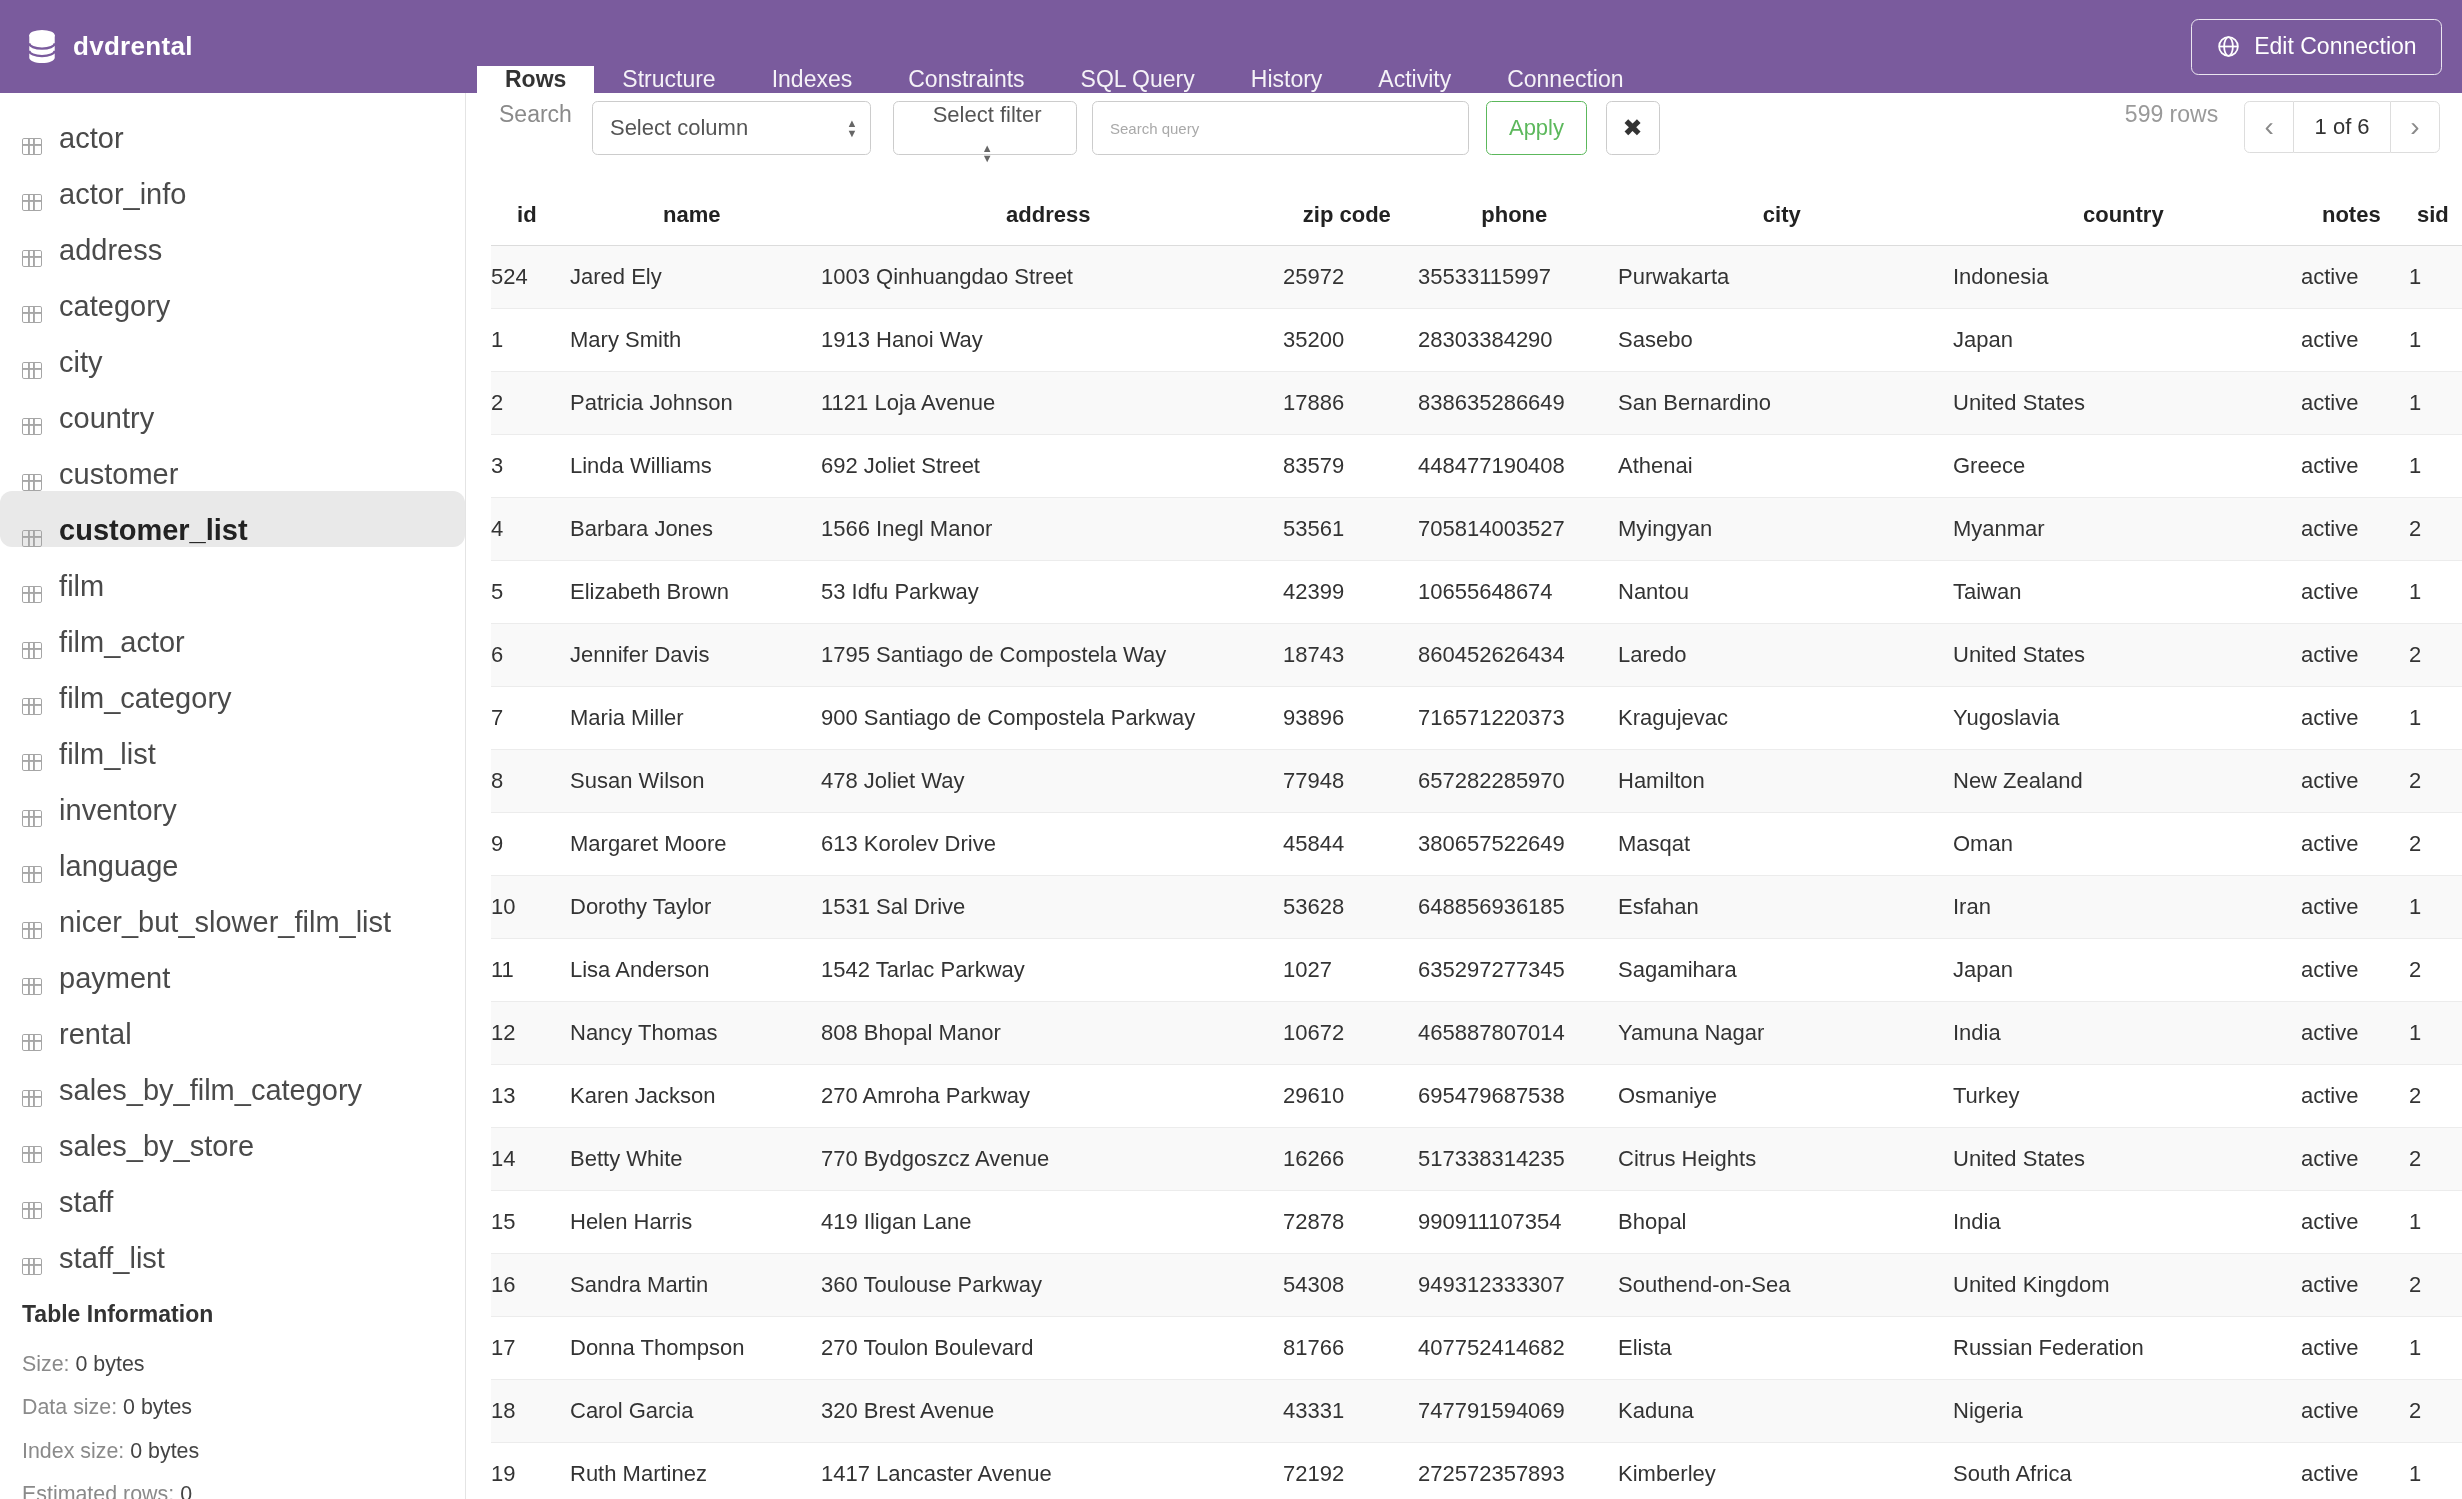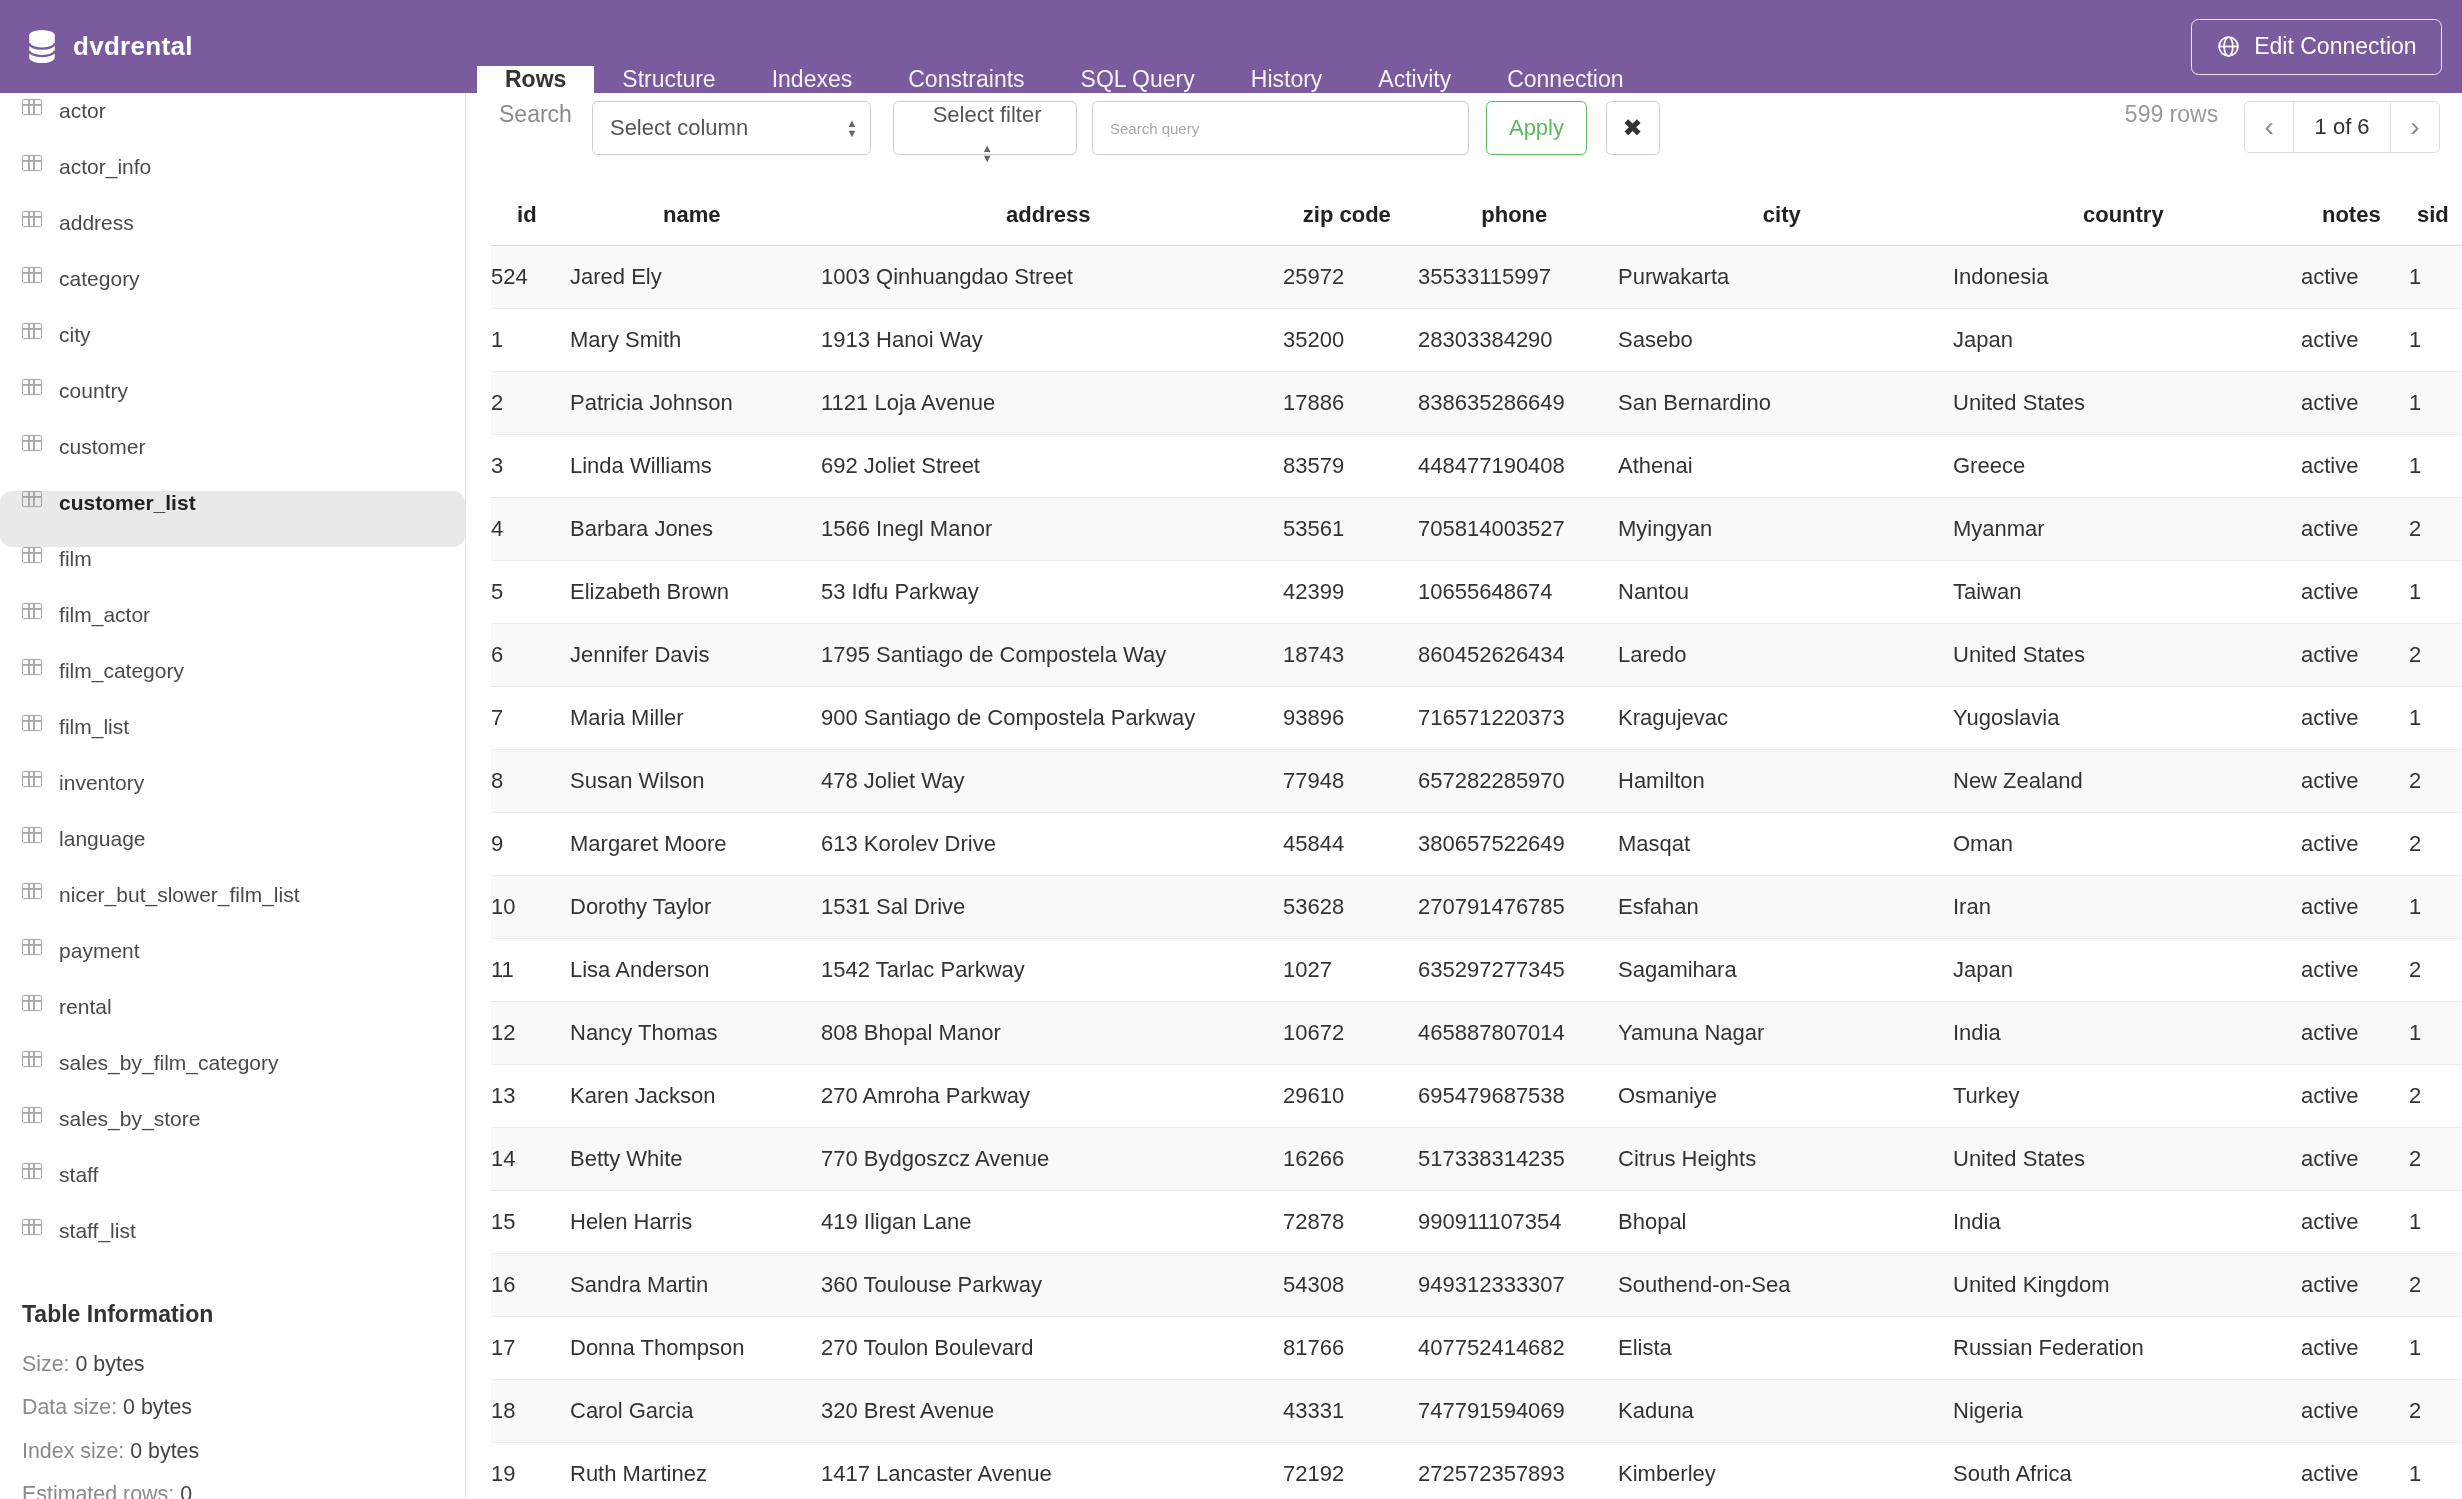--- a/index.html
+++ b/index.html
@@ -17,22 +17,22 @@
     color:rgba(255,255,255,.92); cursor:pointer; white-space:nowrap; }
   .tab.active { background:#fff; color:#333; font-weight:bold; }
   .edit-conn { margin-left:auto; align-self:center; margin-right:20.4px; height:56px;
     display:flex; align-items:center; gap:13px; padding:0 24px; background:transparent;
     border:1.9px solid rgba(255,255,255,.85); border-radius:7.4px; color:#fff; font-size:23px;
     font-family:inherit; cursor:pointer;text-align:right; }
 
   
   .sidebar { grid-row:2; grid-column:1; border-right:0.9px solid #e4e4e4; padding-top:5.6px;
     display:flex; flex-direction:column; overflow:hidden; background:#fff; }
-  .side-item { height:56px; flex:0 0 56px; display:flex; align-items:flex-start; gap:16.7px;
-    padding-left:22px; font-size:21px; color:#4a4a4a; cursor:pointer; white-space:nowrap; }
+  .side-item { height:56px; flex:0 0 56px; display:flex; align-items:flex-end; gap:16.7px;
+    padding-left:22px; font-size:29px; color:#4a4a4a; cursor:pointer; white-space:nowrap; }
   .side-item.selected { background:#e9e9e9; color:#222; font-weight:bold;border-radius:12px; }
   .tbl-icon { width:20.4px; height:16.7px; flex:0 0 20.4px; border:1.9px solid #a6a6a6; border-radius:1.9px;
     background-image:linear-gradient(#a6a6a6 0 0),linear-gradient(#a6a6a6 0 0),linear-gradient(#a6a6a6 0 0);
     background-size:1.9px 100%,1.9px 100%,100% 1.9px; background-position:4.6px 0,10.2px 0,0 4.6px;
     background-repeat:no-repeat; }
   .table-info { margin-top:26px; padding-left:22px; }
   .ti-title { font-size:23px; font-weight:bold; color:#333; margin-bottom:24px; }
   .ti-row { font-size:21.4px; margin-bottom:18.6px; }
   .ti-label { color:#8a8a8a; }
   .ti-value { color:#444; }
@@ -453,21 +453,21 @@
             <td>Oman</td>
             <td>active</td>
             <td>2</td>
           </tr>
 
           <tr class="data-row">
             <td>10</td>
             <td>Dorothy Taylor</td>
             <td>1531 Sal Drive</td>
             <td>53628</td>
-            <td>270791476785</td>
+            <td>648856936185</td>
             <td>Esfahan</td>
             <td>Iran</td>
             <td>active</td>
             <td>1</td>
           </tr>
 
           <tr class="data-row">
             <td>11</td>
             <td>Lisa Anderson</td>
             <td>1542 Tarlac Parkway</td>

